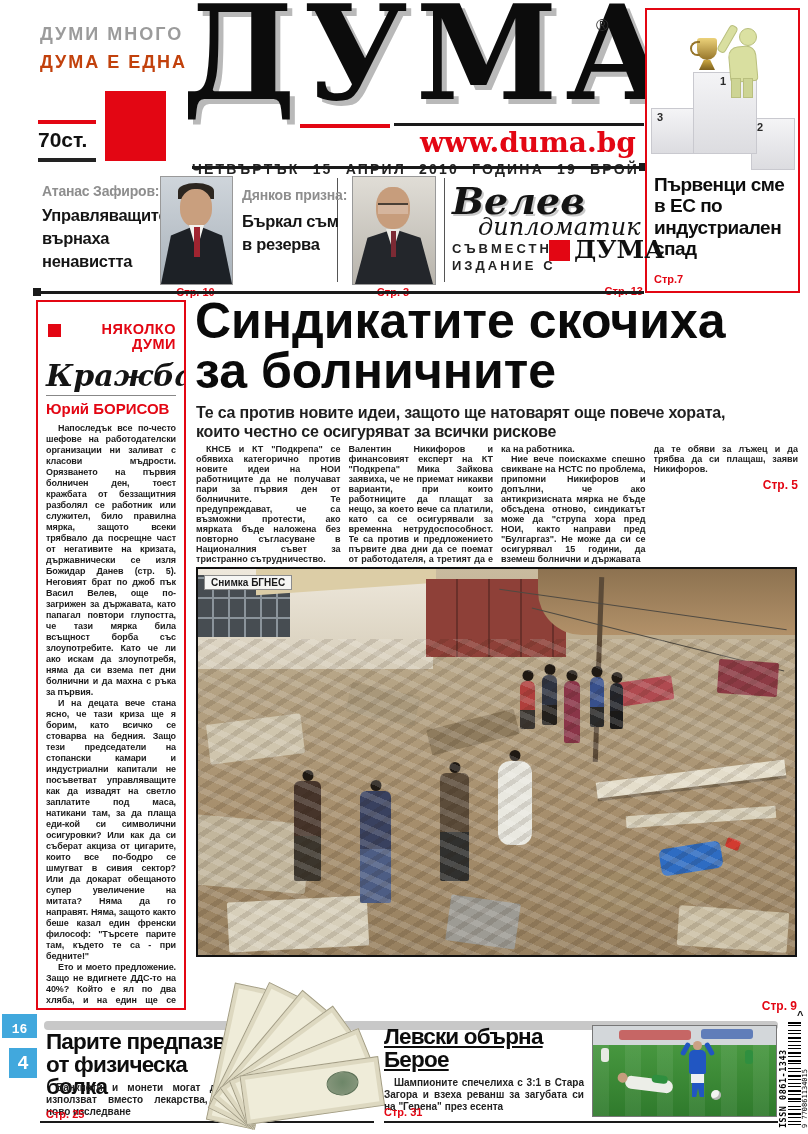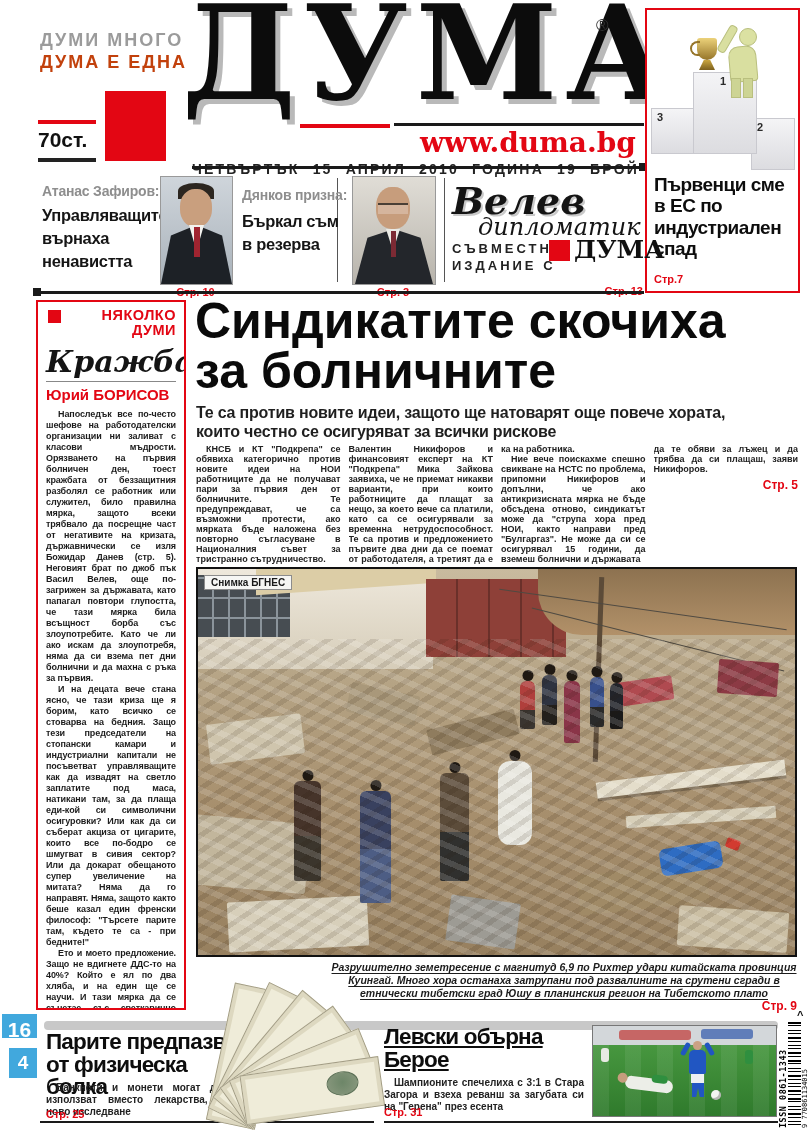--- a/index.html
+++ b/index.html
@@ -2,21 +2,21 @@
 <html><head>
 <meta charset="utf-8">
 <style>
   html,body{margin:0;padding:0;background:#777;}
   .page{position:relative;width:808px;height:1134px;background:#fff;overflow:hidden;
         font-family:"Liberation Sans",sans-serif;color:#111;}
   .abs{position:absolute;}
   .pref{color:#e30613;font-weight:bold;}
 
   
-  .slogan1{left:40px;top:30px;font-size:18px;letter-spacing:2px;color:#9b9b9b;font-weight:bold;}
+  .slogan1{left:40px;top:24px;font-size:18px;letter-spacing:2px;color:#9b9b9b;font-weight:bold;}
   .slogan2{left:40px;top:52px;font-size:18px;letter-spacing:2px;color:#c2410c;font-weight:bold;}
   .price{left:38px;top:120px;width:58px;border-top:4px solid #e30613;font-size:21px;font-weight:bold;padding-top:4px;}
   .price-under{left:38px;top:158px;width:58px;height:4px;background:#222;}
   .redsq{left:105px;top:91px;width:61px;height:70px;background:#e30613;}
   .biglogo{left:182px;top:-22px;font-family:"DejaVu Serif",serif;font-weight:bold;font-size:128px;
            letter-spacing:8px;color:#0c0c0c;text-shadow:5px 5px 0 #b9b9b9;transform:scaleY(1.02);}
   .regmark{left:596px;top:16px;font-size:17px;color:#333;}
   .rule-red-logo{left:300px;top:124px;width:90px;height:4px;background:#e30613;}
   .rule-blk-logo{left:394px;top:123px;width:250px;height:3px;background:#1a1a1a;}
   .website{left:420px;top:126px;font-family:"DejaVu Serif",serif;font-weight:bold;font-size:28px;color:#e30613;}
@@ -74,21 +74,21 @@
   .monde1{left:452px;top:178px;font-family:"DejaVu Serif",serif;font-style:italic;font-weight:bold;font-size:38px;color:#141414;text-shadow:2px 2px 0 #c9c9c9;}
   .monde2{left:478px;top:213px;font-family:"DejaVu Serif",serif;font-style:italic;font-size:24px;color:#141414;}
   .joint{left:452px;top:241px;font-size:13px;font-weight:bold;letter-spacing:3px;line-height:1.3;color:#222;}
   .monde-sq{left:549px;top:240px;width:21px;height:21px;background:#e30613;}
   .monde-brand{left:574px;top:235px;font-family:"DejaVu Serif",serif;font-weight:bold;font-size:25px;color:#101010;}
   .t3-ref{left:588px;top:285px;width:55px;text-align:right;font-size:11px;}
   .teaser-rule{left:40px;top:291px;width:604px;height:3px;background:#1a1a1a;}
   .teaser-rule::before{content:"";position:absolute;left:-7px;top:-3px;width:8px;height:8px;background:#1a1a1a;}
 
   
-  .opinion{left:36px;top:300px;width:150px;height:710px;border:2px solid #e30613;padding:6px 8px;box-sizing:border-box;overflow:hidden;}
+  .opinion{left:36px;top:300px;width:150px;height:710px;border:2px solid #e30613;padding:20px 8px;box-sizing:border-box;overflow:hidden;}
   .op-head{position:relative;height:34px;}
   .op-sq{position:absolute;left:2px;top:2px;width:13px;height:13px;background:#e30613;}
   .op-label{position:absolute;right:0;top:0;text-align:right;font-size:14.5px;font-weight:bold;color:#e30613;line-height:1.05;letter-spacing:0.5px;}
   .op-title{font-family:"DejaVu Serif",serif;font-style:italic;font-weight:bold;font-size:30px;color:#141414;margin:2px 0 2px 0;}
   .op-rule{height:1px;background:#888;margin:2px 0 4px 0;}
   .op-author{font-size:15px;font-weight:bold;color:#e30613;margin-bottom:6px;}
   .op-body p{margin:0;font-size:9px;font-weight:bold;line-height:11px;text-align:justify;text-indent:12px;color:#1c1c1c;letter-spacing:-0.1px;}
 
   
   .lead-h1{left:195px;top:296px;font-size:50px;line-height:50px;font-weight:bold;letter-spacing:0px;color:#0a0a0a;}
@@ -120,21 +120,21 @@
   .rub{position:absolute;border-radius:2px;}
   .fg{position:absolute;border-radius:6px 6px 2px 2px;}
   .fg::before{content:"";position:absolute;left:50%;top:-11px;transform:translateX(-50%);width:11px;height:11px;border-radius:50%;background:#1f1913;}
   .credit{position:absolute;left:6px;top:6px;background:#f6f6f4;border:1px solid #8c8c8c;padding:1px 6px;font-size:10px;font-weight:bold;color:#1a1a1a;}
   .caption{left:330px;top:961px;width:468px;font-style:italic;font-weight:bold;font-size:10.5px;line-height:1.25;color:#1c1c1c;text-align:center;text-decoration:underline;text-underline-offset:2px;}
   .cap-ref{left:196px;top:999px;width:601px;text-align:right;font-size:12px;}
 
   
   .graybar{left:44px;top:1021px;width:734px;height:9px;background:#c8c8c8;border-radius:4px;}
   .datebox{background:#41a8dd;color:#fff;font-weight:bold;text-align:center;}
-  .db1{left:2px;top:1014px;width:35px;height:24px;font-size:21px;line-height:32px;}
+  .db1{left:2px;top:1014px;width:35px;height:24px;font-size:13px;line-height:32px;font-family:Liberation Mono, monospace;}
   .db2{left:9px;top:1048px;width:28px;height:30px;font-size:19px;line-height:30px;}
   .bh{font-weight:bold;letter-spacing:-0.8px;line-height:1.0;font-size:22.5px;color:#0d0d0d;}
   .money-h{left:46px;top:1031px;width:206px;}
   .money-sum{left:46px;top:1082px;width:196px;font-size:10px;font-weight:bold;line-height:1.2;text-align:justify;text-indent:10px;color:#222;}
   .money-ref{left:46px;top:1108px;font-size:11px;border-bottom:2px solid #e30613;padding-bottom:1px;}
   .rule-bl{left:40px;top:1121px;width:334px;height:2px;background:#1a1a1a;}
   .moneyart{left:240px;top:1022px;width:150px;height:108px;}
   .bill{position:absolute;left:6px;top:52px;width:138px;height:48px;background:#efecd9;border:1px solid #a39d85;
         box-shadow:inset 0 0 0 4px #ddd8c0;transform-origin:8px 95%;}
   .bill.top::after{content:"";position:absolute;right:22px;top:9px;width:30px;height:22px;border-radius:50%;
@@ -324,21 +324,20 @@
     <div class="fg" style="left:412px;top:114px;width:13px;height:46px;background:linear-gradient(180deg,#22242a 60%,#191919 60%);"></div>
 
     <div class="fg" style="left:96px;top:212px;width:27px;height:100px;background:linear-gradient(180deg,#46342a 55%,#3b352c 55%);"></div>
     <div class="fg" style="left:162px;top:222px;width:31px;height:112px;background:linear-gradient(180deg,#39415f 52%,#4d5d84 52%);"></div>
     <div class="fg" style="left:242px;top:204px;width:29px;height:108px;background:linear-gradient(180deg,#5c4c3a 55%,#30302e 55%);"></div>
     <div class="fg" style="left:300px;top:192px;width:34px;height:84px;background:#e9e8e0;border-radius:12px;"></div>
 
     <div class="credit">Снимка БГНЕС</div>
   </div>
 
-  <div class="abs caption">Разрушително земетресение с магнитуд 6,9 по Рихтер удари китайската провинция Куингай. Много хора останаха затрупани под развалините на срутени сгради в етнически тибетски град Юшу в планинския регион на Тибетското плато</div>
   <div class="abs cap-ref pref">Стр. 9</div>
 
   <div class="abs graybar"></div>
   <div class="abs datebox db1">16</div>
   <div class="abs datebox db2">4</div>
 
   <div class="abs bh money-h">Парите предпазват от физическа болка</div>
   <div class="abs money-sum">Банкноти и монети могат да се използват вместо лекарства, сочи ново изследване</div>
   <div class="abs money-ref pref">Стр. 25</div>
   <div class="abs rule-bl"></div>

